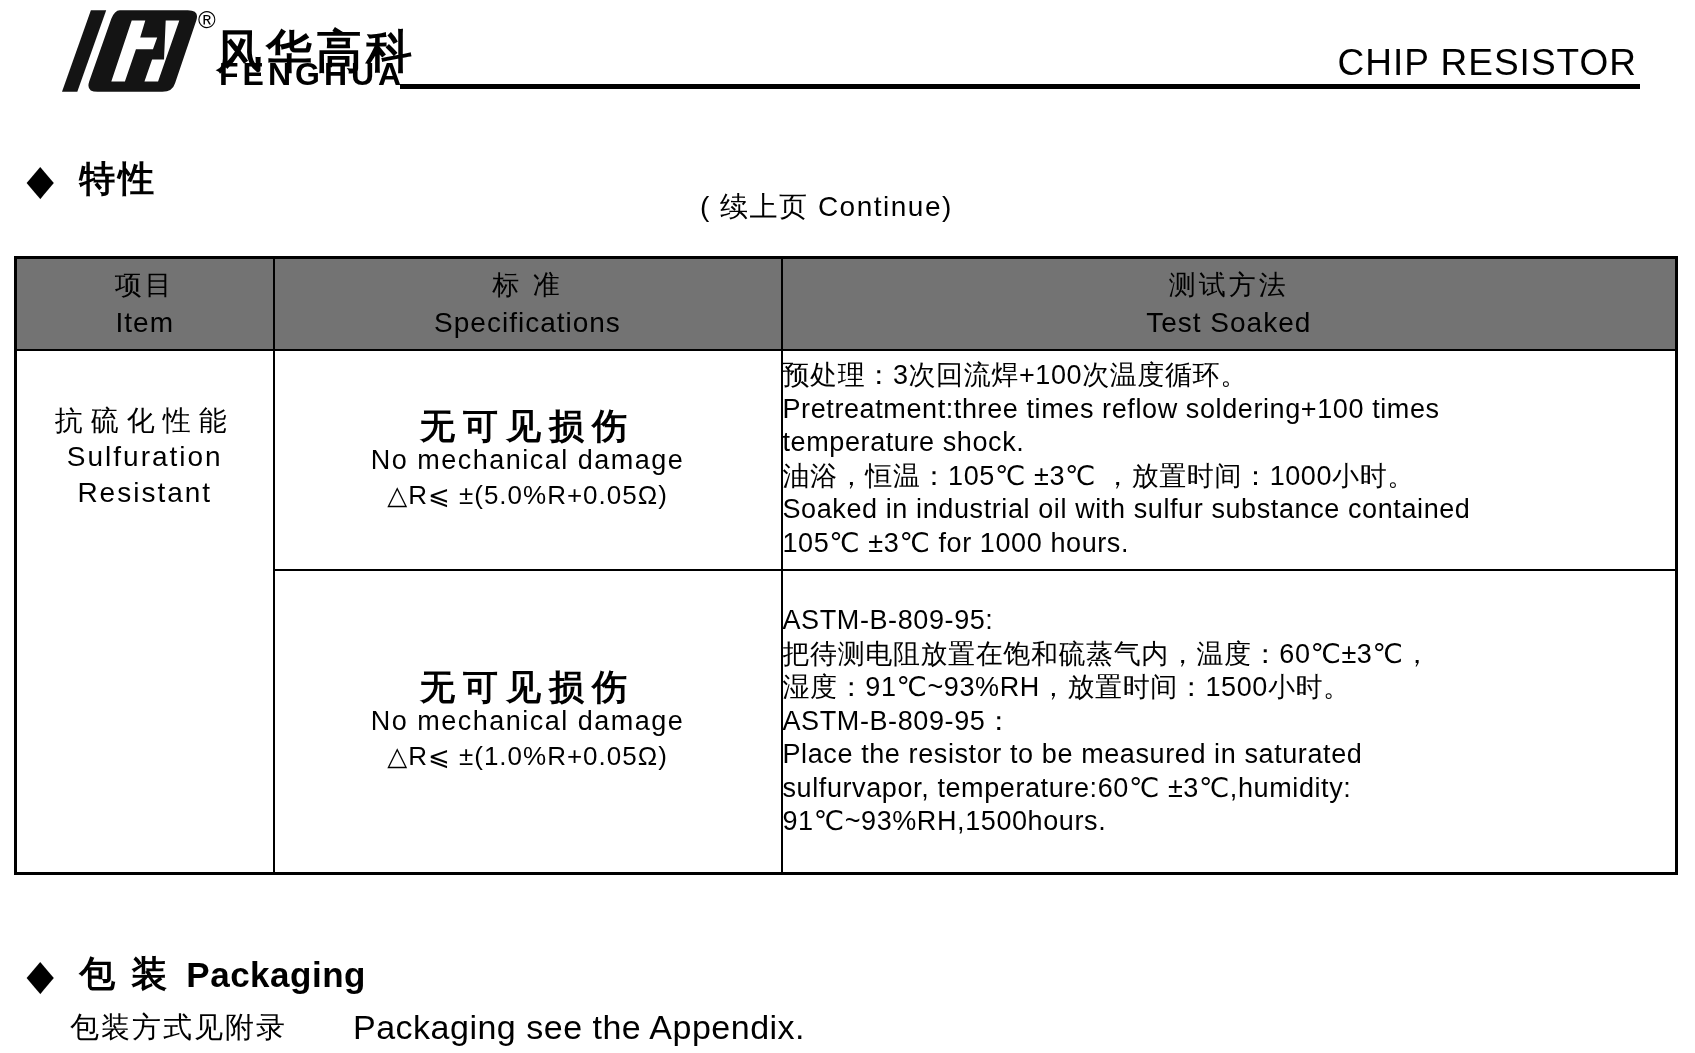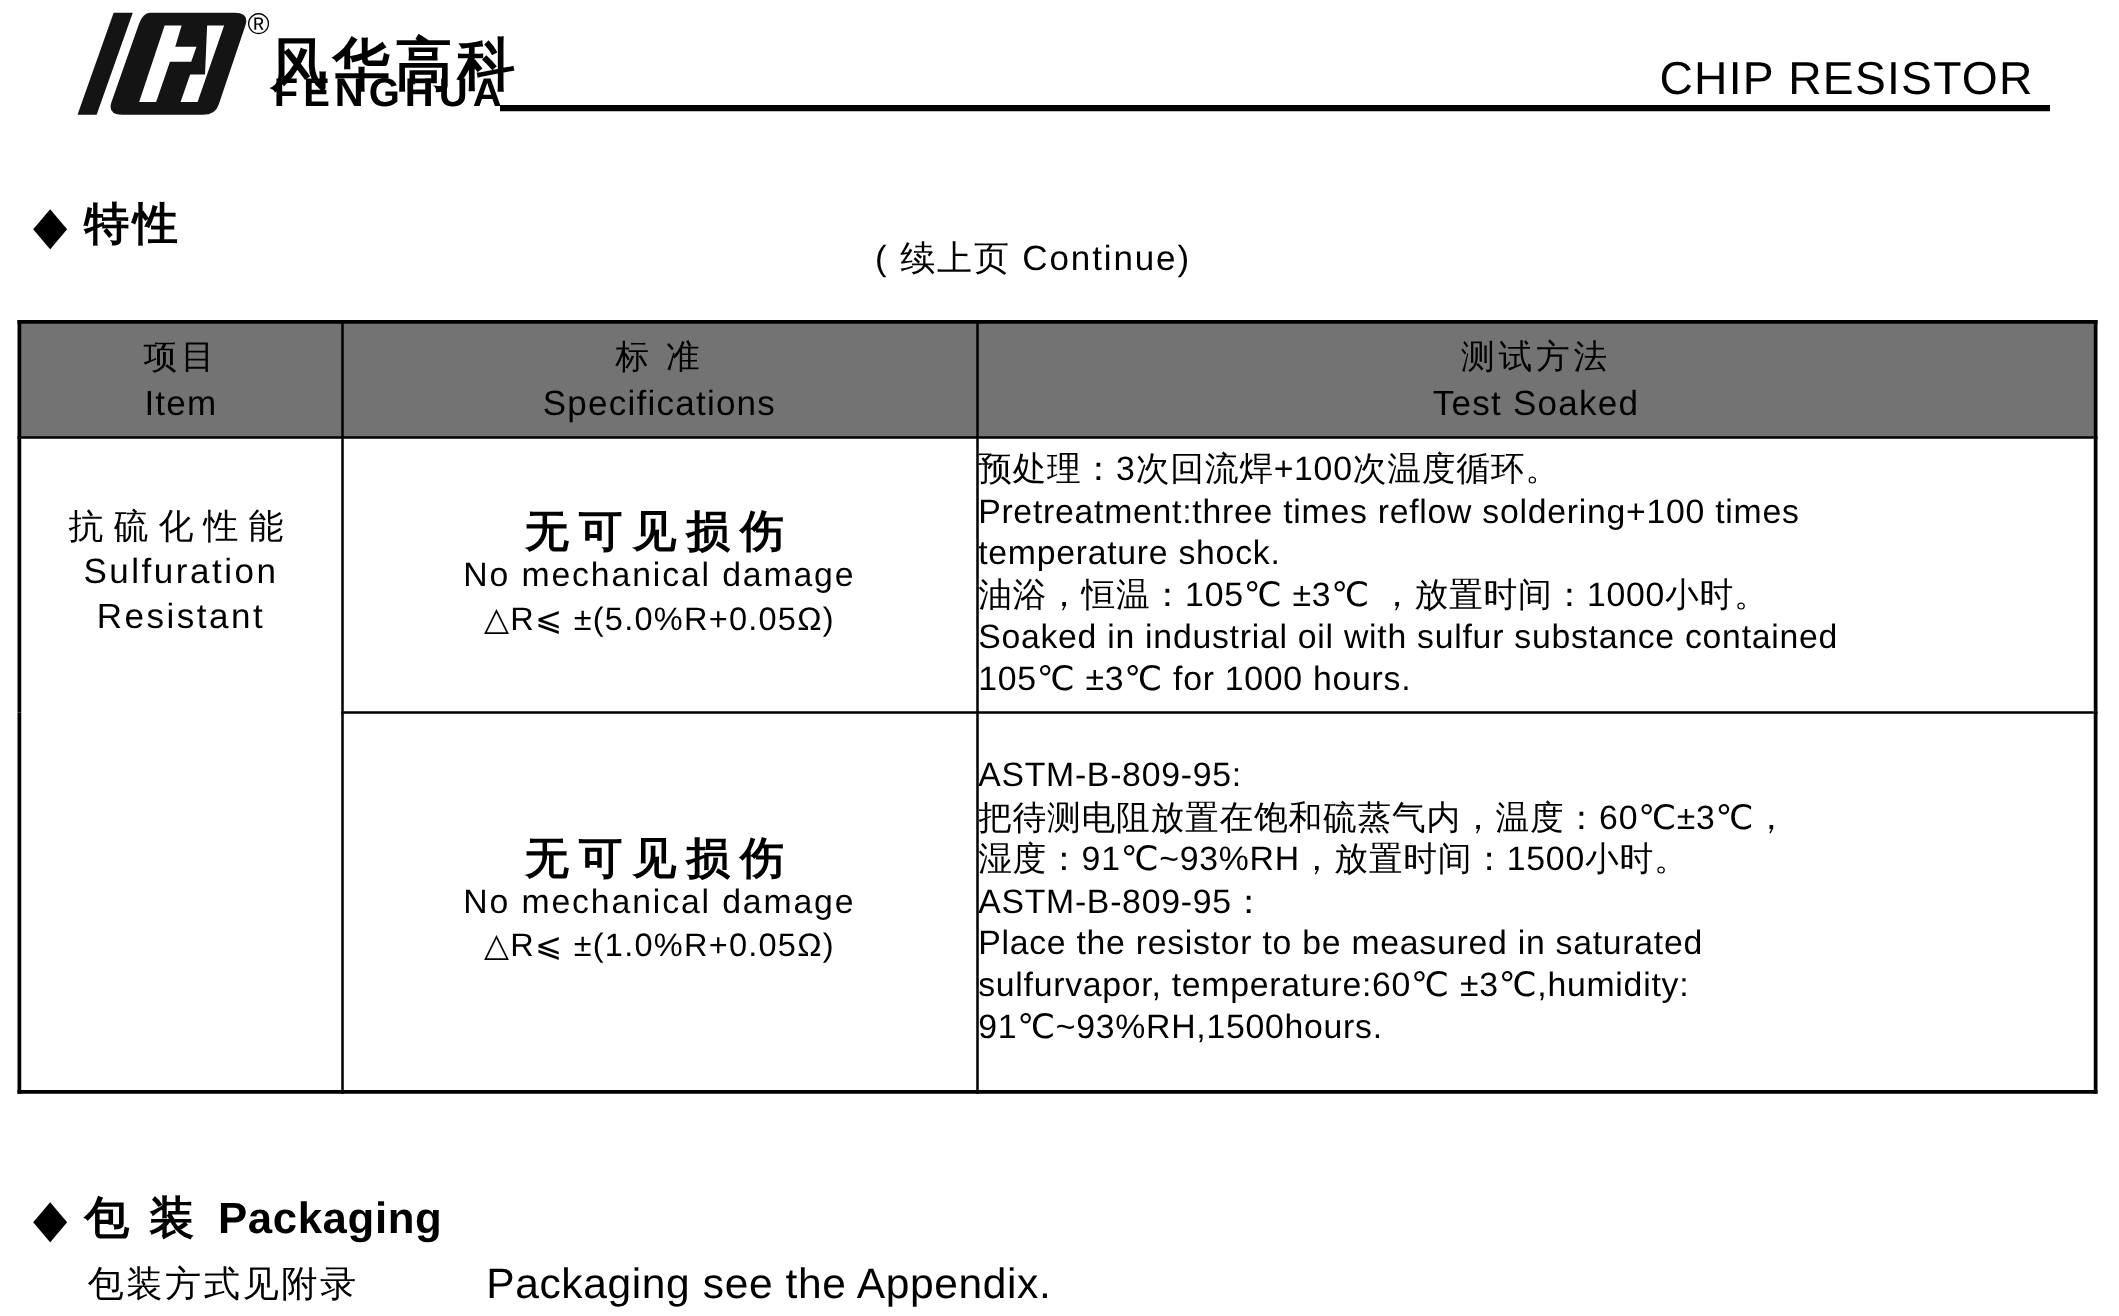--- a/index.html
+++ b/index.html
@@ -8,29 +8,29 @@
     background:#ffffff; color:#000;
     font-family:"Liberation Sans","DejaVu Sans",sans-serif;
     overflow:hidden;
   }
 
   
   .logo-mark { position:absolute; left:62px; top:8px; }
   .reg-mark  { position:absolute; left:198px; top:6px; font-size:24px; }
   .logo-zh   { position:absolute; left:216px; top:28px; font-size:46px; font-weight:bold; letter-spacing:4px; line-height:1; }
   .logo-en   { position:absolute; left:219px; top:58px; font-size:32px; font-weight:bold; letter-spacing:4px; line-height:1; }
-  .doc-title { position:absolute; right:68px; top:44px; font-size:37px; letter-spacing:1px; line-height:1; }
+  .doc-title { position:absolute; right:58px; top:44px; font-size:37px; letter-spacing:1px; line-height:1; }
   .header-rule { position:absolute; left:400px; right:55px; top:84px; height:5px; background:#000; }
 
   
   .section-heading { position:absolute; display:flex; align-items:center; }
   .sh-characteristics { left:24px; top:155px; }
   .sh-packaging { left:24px; top:950px; }
   .diamond { font-size:42px; line-height:1; transform:scaleX(.85); }
-  .sh-zh { font-size:36px; font-weight:bold; letter-spacing:3px; margin-left:11px; }
+  .sh-zh { font-size:36px; font-weight:bold; letter-spacing:3px; margin-left:23px; }
   .sh-en { font-size:35px; font-weight:bold; margin-left:16px; letter-spacing:.5px; }
   .continue-note { position:absolute; left:700px; top:188px; font-size:28px; letter-spacing:1.5px; }
 
   
   .char-table {
     position:absolute; left:14px; top:256px; width:1661px;
     border-collapse:collapse; table-layout:fixed;
     border:3px solid #000;
   }
   .char-table th, .char-table td { border:2px solid #000; padding:0; }
@@ -48,21 +48,21 @@
 
   .spec-cell { vertical-align:middle; text-align:center; }
   .spec-zh { font-size:35px; font-weight:bold; letter-spacing:8px; line-height:36px; }
   .spec-en { font-size:27px; letter-spacing:1.5px; line-height:32px; }
   .spec-formula { font-size:26px; letter-spacing:1px; line-height:34px; margin-top:2px; }
 
   .method-cell { vertical-align:middle; padding:10px 18px 10px 32px; }
   .method-line { font-size:27px; line-height:33.5px; letter-spacing:.6px; white-space:nowrap; }
 
   
-  .packaging-note { position:absolute; left:70px; top:1008px; display:flex;gap:36px; }
+  .packaging-note { position:absolute; left:70px; top:1008px; display:flex; }
   .pn-zh { font-size:29px; letter-spacing:2px; }
   .pn-en { font-size:34px; letter-spacing:.5px; margin-left:66px; }
 </style>
 </head>
 <body>
 
 <div class="page">
 
   <svg class="logo-mark" width="136" height="86" viewBox="0 0 160 100" aria-hidden="true">
     <path d="M34 2 L52 2 L18 98 L0 98 Z" fill="#141414"></path>

